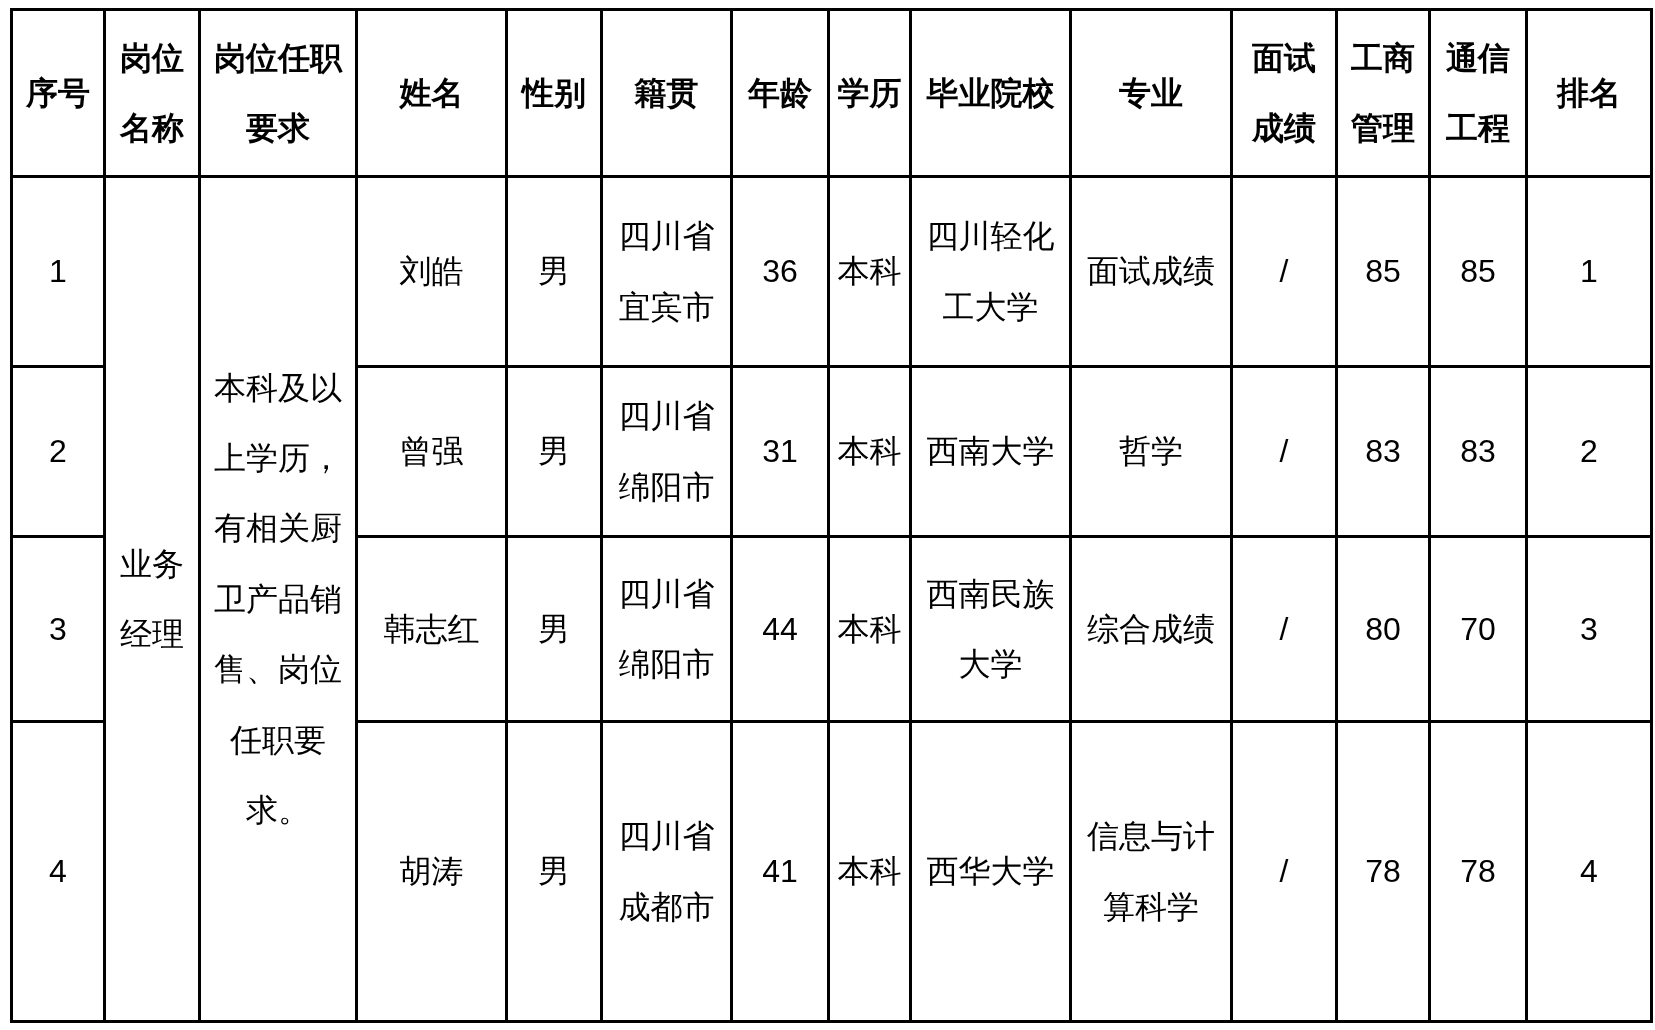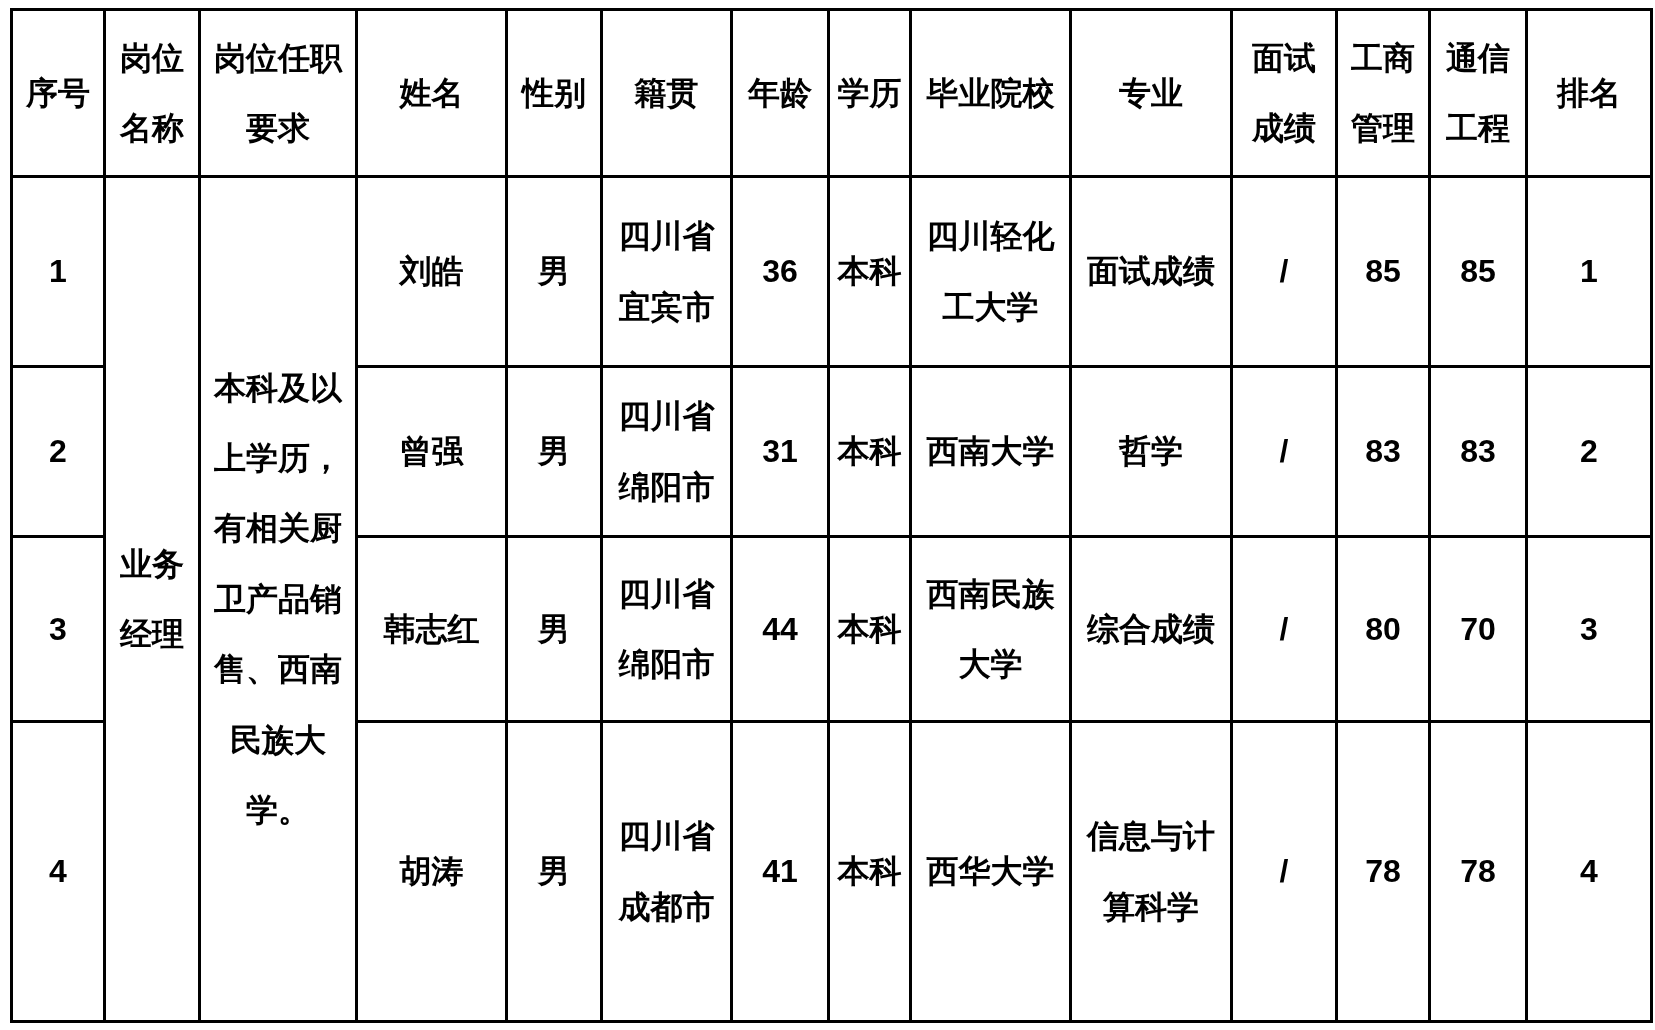--- a/index.html
+++ b/index.html
@@ -30,21 +30,21 @@
     overflow-wrap: normal;
     word-break: normal;
     overflow: hidden;
     background: #ffffff;
     color: #000000;
   }
   table.doc-table th {
     font-weight: 700;
   }
   table.doc-table td {
-    font-weight: 700;
+    font-weight: 400;
   }
   tr.row-header { height: 167px; }
   tr.row-1 { height: 190px; }
   tr.row-2 { height: 170px; }
   tr.row-3 { height: 185px; }
   tr.row-4 { height: 300px; }
 </style>
 </head>
 <body>
 
@@ -78,21 +78,21 @@
       <th>毕业院校</th>
       <th>专业</th>
       <th>面试成绩</th>
       <th>工商管理</th>
       <th>通信工程</th>
       <th>排名</th>
     </tr>
     <tr class="row-1">
       <td>1</td>
       <td rowspan="4">业务经理</td>
-      <td rowspan="4">本科及以上学历，有相关厨卫产品销售、西南民族大学。</td>
+      <td rowspan="4">本科及以上学历，有相关厨卫产品销售、岗位任职要求。</td>
       <td>刘皓</td>
       <td>男</td>
       <td>四川省宜宾市</td>
       <td>36</td>
       <td>本科</td>
       <td>四川轻化工大学</td>
       <td>面试成绩</td>
       <td>/</td>
       <td>85</td>
       <td>85</td>

